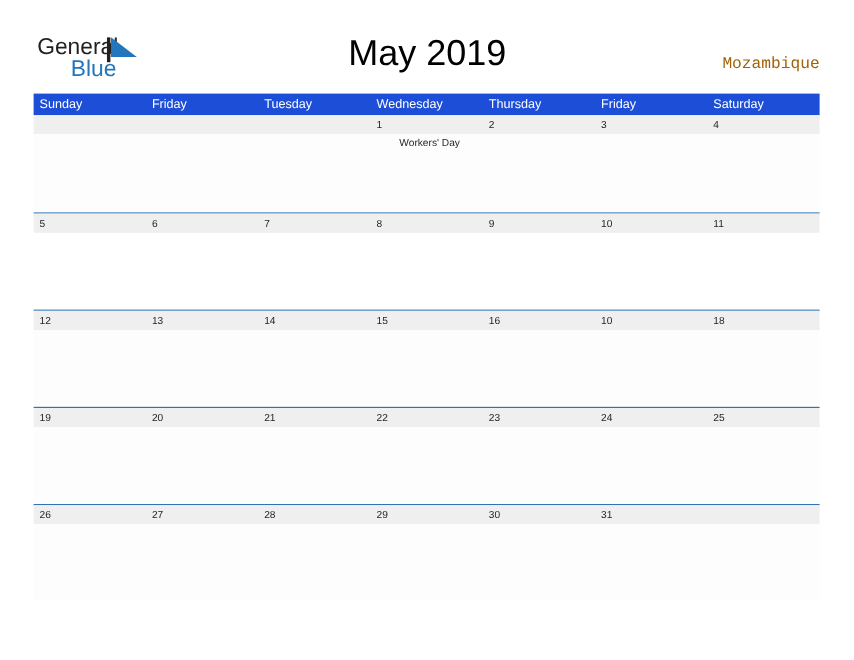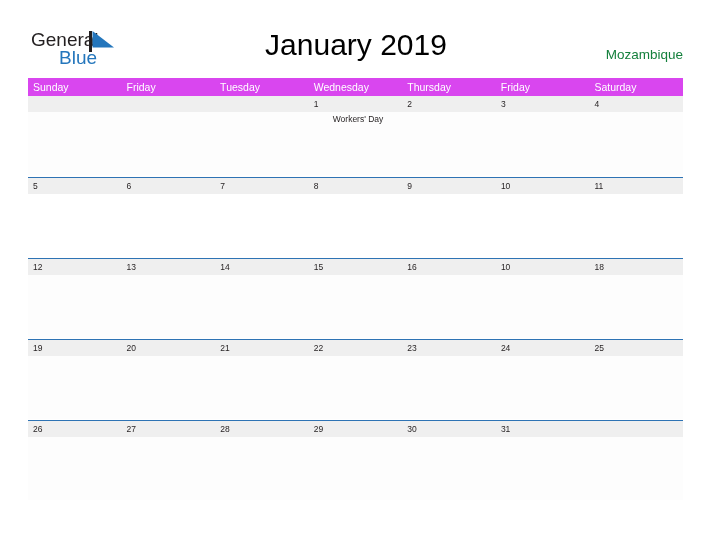--- a/index.html
+++ b/index.html
@@ -74,37 +74,36 @@
     font-family: "Liberation Sans", sans-serif;
     font-weight: normal;
     margin: 0;
   }
   .cal-country {
     position: absolute;
     right: 29px;
     top: 46px;
     font-size: 13.5px;
     line-height: 18px;
-    color: #15803d;
-    font-family: Liberation Sans, sans-serif;
+    color: #a16207;
+    font-family: Liberation Mono, monospace;
   }
 
   
   .calendar {
     position: absolute;
     left: 28px;
     top: 78px;
     width: 655px;
   }
   .weekdays {
     display: flex;
     width: 100%;
     height: 18px;
-    background: #d946ef;
-    justify-content: flex-end;
+    background: #1d4ed8;
   }
   .weekday {
     flex: 1 1 0;
     font-size: 10.5px;
     line-height: 18px;
     color: #ffffff;
     padding-left: 5px;
     box-sizing: border-box;
     font-family: "Liberation Sans", sans-serif;
     white-space: nowrap;
@@ -167,21 +166,21 @@
       <span class="logo-general">General</span>
       <span class="logo-flag">
         <svg width="26" height="21" viewBox="0 0 26 21" xmlns="http://www.w3.org/2000/svg">
           <rect x="0" y="0" width="3" height="21" fill="#231f20"></rect>
           <polygon points="3.5,0 25,16.5 3.5,16.5" fill="#2476bc"></polygon>
         </svg>
       </span>
       <span class="logo-blue">Blue</span>
     </div>
 
-    <h1 class="cal-title">January 2019</h1>
+    <h1 class="cal-title">May 2019</h1>
 
     <div class="cal-country">Mozambique</div>
   </div>
 
   <div class="calendar">
 
     <div class="weekdays">
       <div class="weekday">Sunday</div>
       <div class="weekday">Friday</div>
       <div class="weekday">Tuesday</div>

